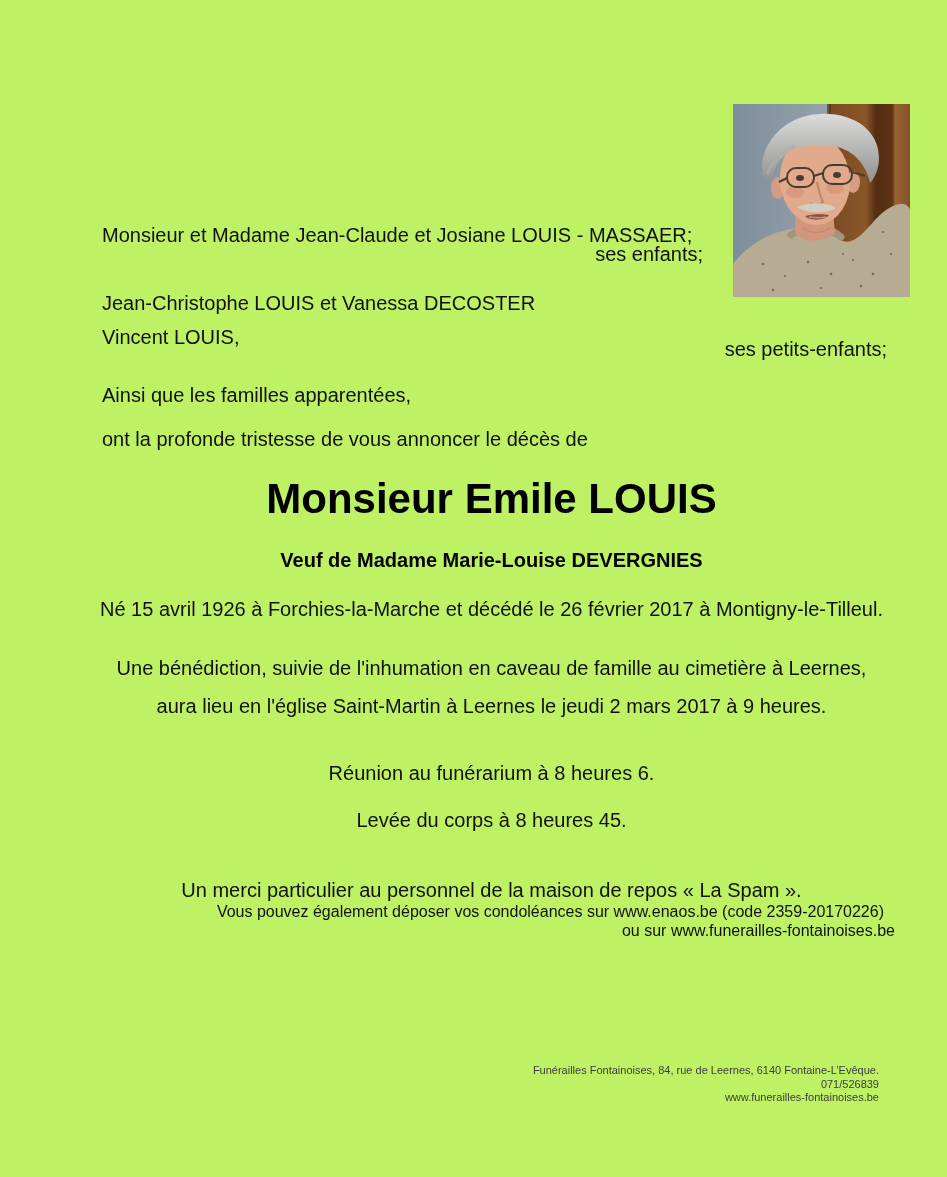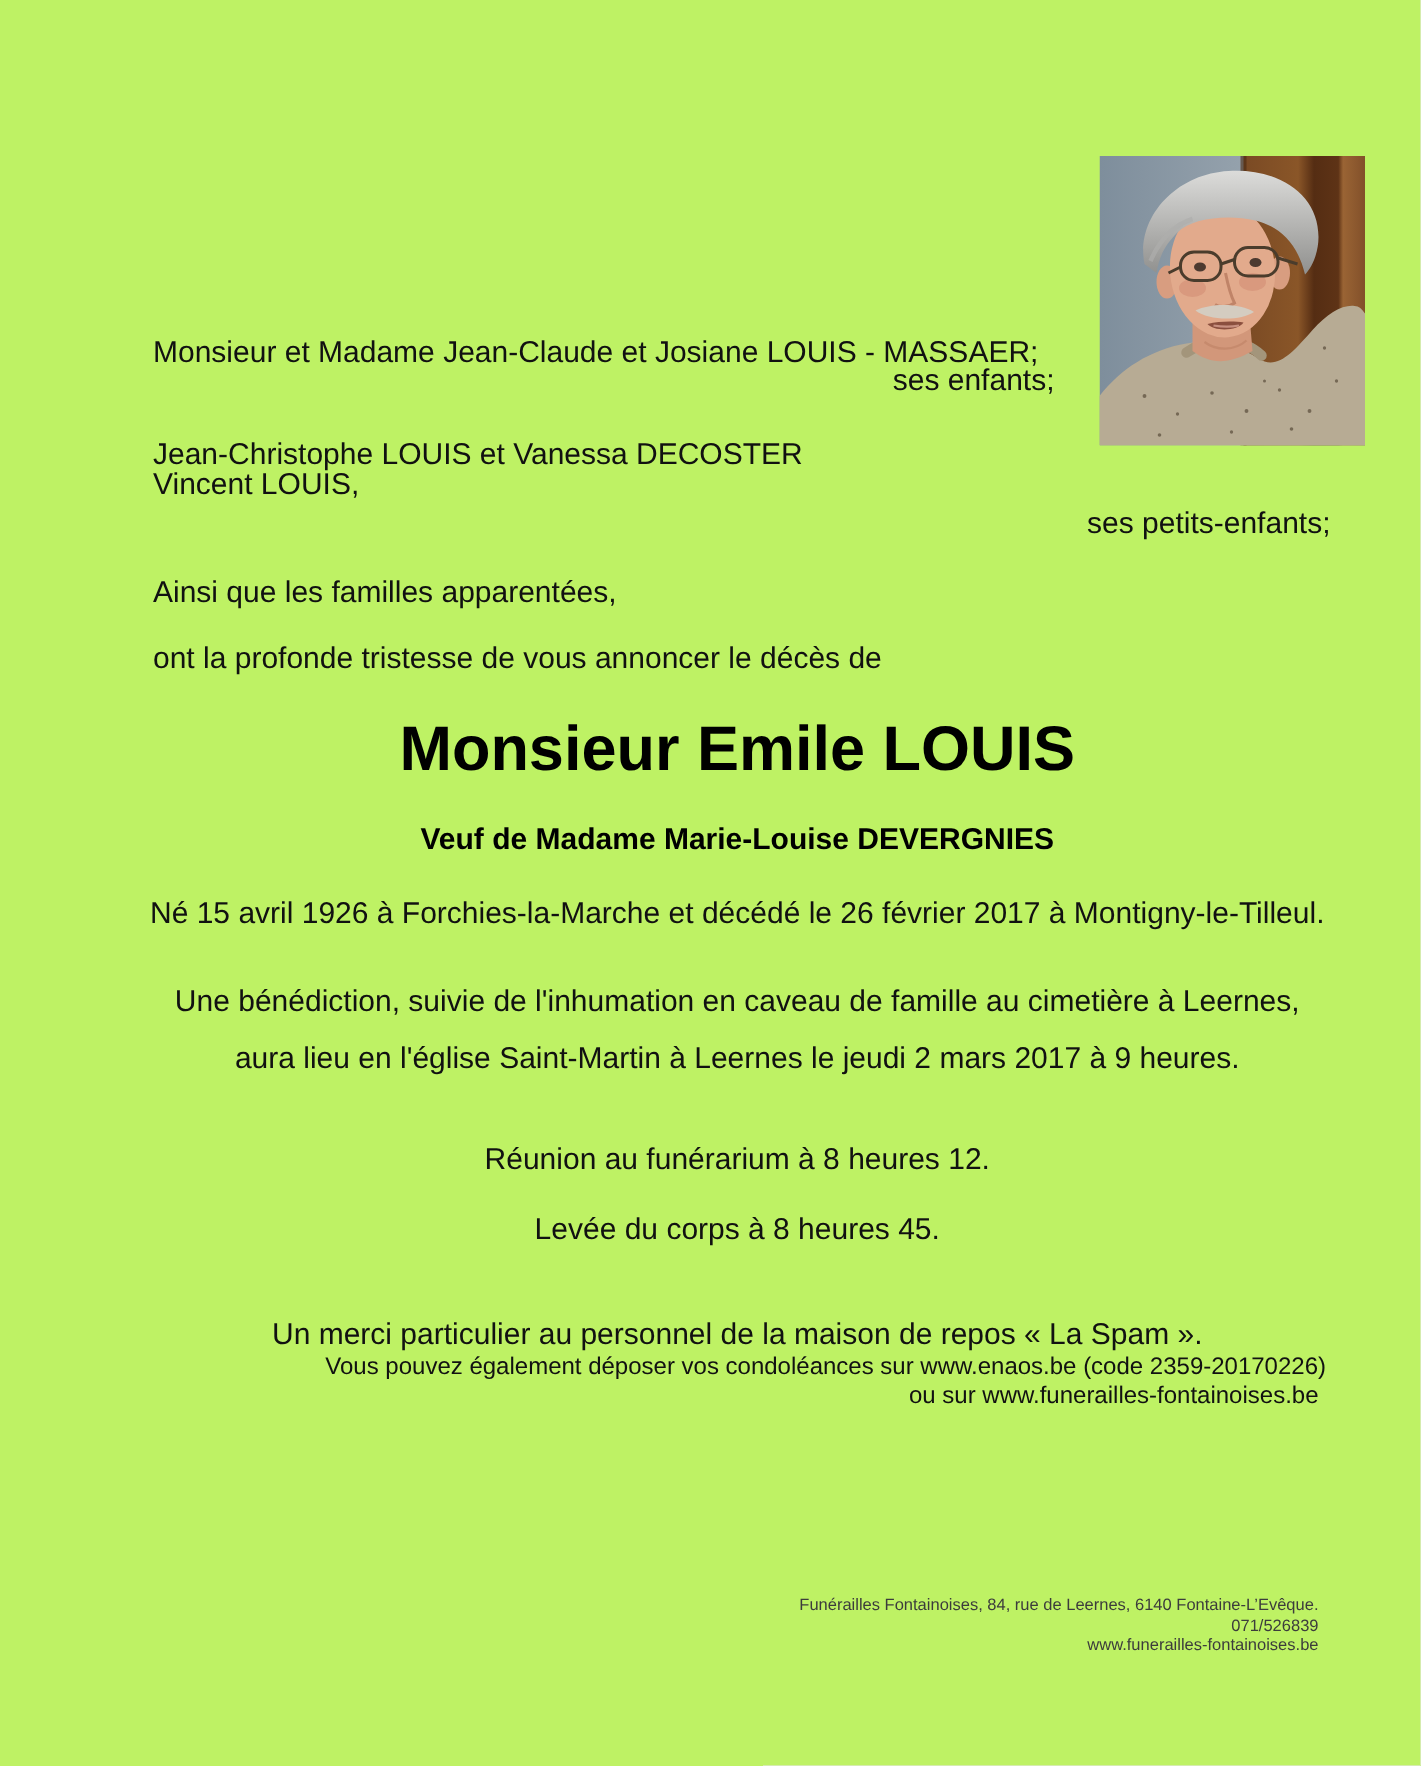--- a/index.html
+++ b/index.html
@@ -20,34 +20,34 @@
     white-space: nowrap;
   }
   .center {
     left: 100px;
     width: 783px;
     text-align: center;
   }
   .l-parents   { left: 102px; top: 225px; }
   .l-children  { right: 244px; top: 244px; }
   .l-gc1       { left: 102px; top: 293px; }
-  .l-gc2       { left: 102px; top: 313px; }
+  .l-gc2       { left: 102px; top: 327px; }
   .l-gclabel   { right: 60px;  top: 339px; }
   .l-families  { left: 102px; top: 385px; }
   .l-announce  { left: 102px; top: 429px; }
   .l-title     { top: 478px; font-size: 42px; line-height: 42px; font-weight: bold; color:#000; }
   .l-widower   { top: 550px; font-weight: bold; color:#000; }
   .l-birth     { top: 599px; }
   .l-cer1      { top: 658px; }
   .l-cer2      { top: 696px; }
   .l-meeting   { top: 763px; }
   .l-levee     { top: 810px; }
   .l-thanks    { top: 857px; margin-top: 23px; }
   .l-cond1     { right: 63px; top: 904px; font-size: 16px; line-height: 16px; }
-  .l-cond2     { right: 68px; top: 923px; font-size: 16px; line-height: 16px; }
+  .l-cond2     { right: 52px; top: 923px; font-size: 16px; line-height: 16px; }
   .footer {
     position: absolute;
     right: 68px;
     top: 1064px;
     text-align: right;
     font-size: 11px;
     line-height: 13.5px;
     color: #3c3c3c;
     white-space: nowrap;
   }
@@ -146,21 +146,21 @@
   <div class="t l-gclabel">ses petits-enfants;</div>
   <div class="t l-families">Ainsi que les familles apparentées,</div>
   <div class="t l-announce">ont la profonde tristesse de vous annoncer le décès de</div>
 
   <div class="t center l-title">Monsieur Emile LOUIS</div>
   <div class="t center l-widower">Veuf de Madame Marie-Louise DEVERGNIES</div>
   <div class="t center l-birth">Né 15 avril 1926 à Forchies-la-Marche et décédé le 26 février 2017 à Montigny-le-Tilleul.</div>
 
   <div class="t center l-cer1">Une bénédiction, suivie de l'inhumation en caveau de famille au cimetière à Leernes,</div>
   <div class="t center l-cer2">aura lieu en l'église Saint-Martin à Leernes le jeudi 2 mars 2017 à 9 heures.</div>
-  <div class="t center l-meeting">Réunion au funérarium à 8 heures 12.</div>
+  <div class="t center l-meeting">Réunion au funérarium à 8 heures 6.</div>
   <div class="t center l-levee">Levée du corps à 8 heures 45.</div>
   <div class="t center l-thanks">Un merci particulier au personnel de la maison de repos « La Spam ».</div>
 
   <div class="t l-cond1">Vous pouvez également déposer vos condoléances sur www.enaos.be (code 2359-20170226)</div>
   <div class="t l-cond2">ou sur www.funerailles-fontainoises.be</div>
 
   <div class="footer">
     <div>Funérailles Fontainoises, 84, rue de Leernes, 6140 Fontaine-L’Evêque.</div>
     <div>071/526839</div>
     <div>www.funerailles-fontainoises.be</div>

